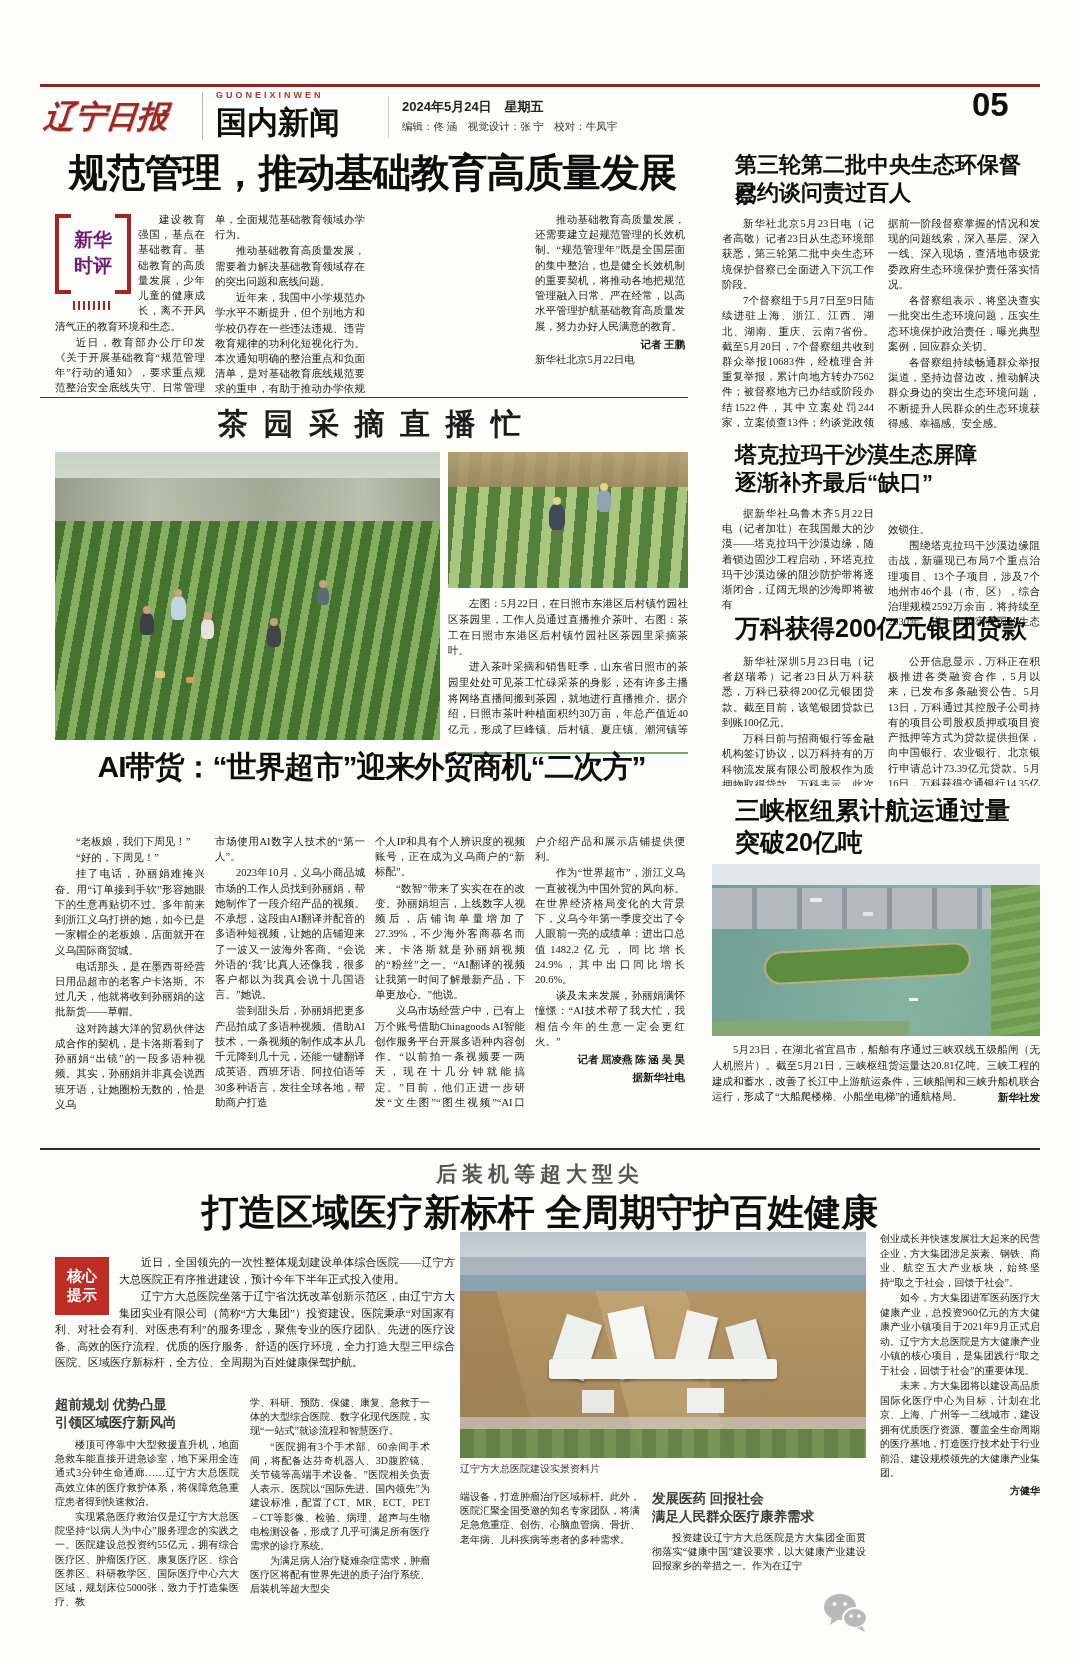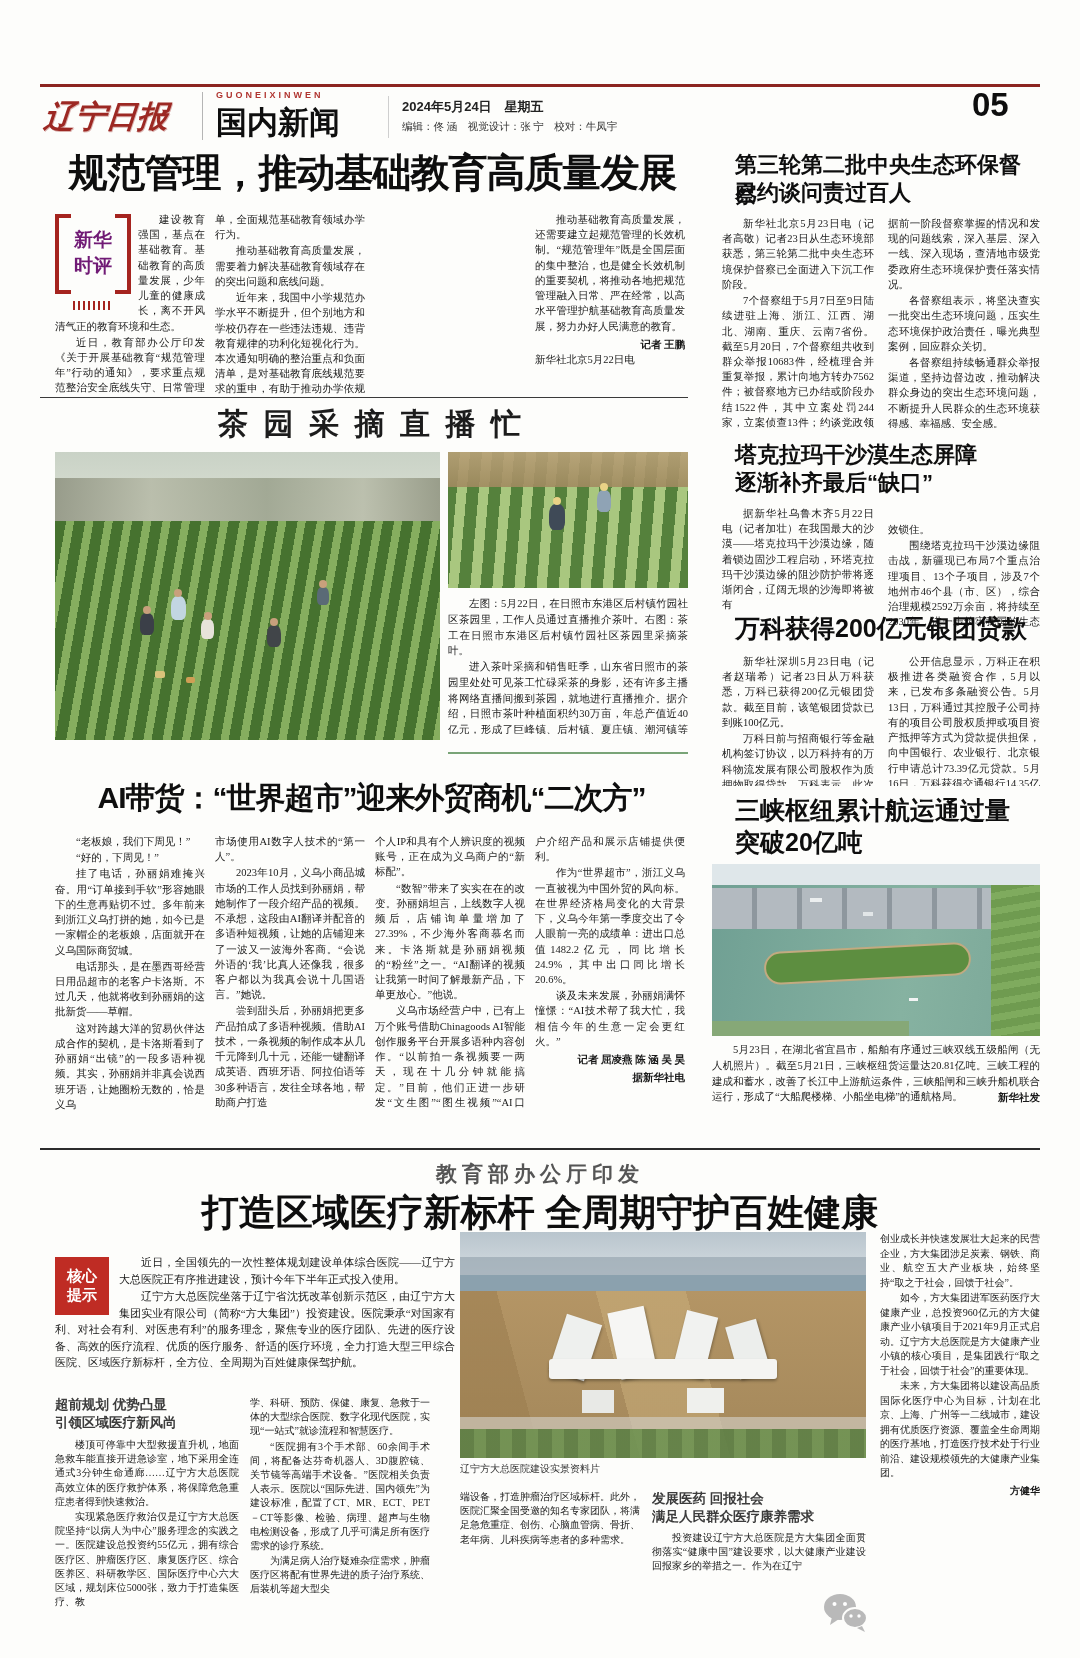--- a/index.html
+++ b/index.html
@@ -119,21 +119,21 @@
   <div class="abs capt" style="left:448px;top:596px;width:240px;height:138px;">
     <div>
         <p>左图：5月22日，在日照市东港区后村镇竹园社区茶园里，工作人员通过直播推介茶叶。右图：茶工在日照市东港区后村镇竹园社区茶园里采摘茶叶。</p>
         <p>进入茶叶采摘和销售旺季，山东省日照市的茶园里处处可见茶工忙碌采茶的身影，还有许多主播将网络直播间搬到茶园，就地进行直播推介。据介绍，日照市茶叶种植面积约30万亩，年总产值近40亿元，形成了巨峰镇、后村镇、夏庄镇、潮河镇等茶叶特色镇，带动当地30余万人就业。</p>
       </div>
 
   </div>
 
   <div class="abs" style="left:448px;top:752px;width:240px;height:2px;background:#79a477;"></div>
 
-  <div class="abs hl" style="left:55px;top:778px;width:633px;font-size:30px;letter-spacing:-1px;text-align:center;">AI带货：“世界超市”迎来外贸商机“二次方”</div>
+  <div class="abs hl" style="left:55px;top:747px;width:633px;font-size:30px;letter-spacing:-1px;text-align:center;">AI带货：“世界超市”迎来外贸商机“二次方”</div>
 
   <div class="abs col" style="left:55px;top:834px;width:150px;height:278px;">
     <div>
         <p>“老板娘，我们下周见！”</p>
         <p>“好的，下周见！”</p>
         <p>挂了电话，孙丽娟难掩兴奋。用“订单接到手软”形容她眼下的生意再贴切不过。多年前来到浙江义乌打拼的她，如今已是一家帽企的老板娘，店面就开在义乌国际商贸城。</p>
         <p>电话那头，是在墨西哥经营日用品超市的老客户卡洛斯。不过几天，他就将收到孙丽娟的这批新货——草帽。</p>
         <p>这对跨越大洋的贸易伙伴达成合作的契机，是卡洛斯看到了孙丽娟“出镜”的一段多语种视频。其实，孙丽娟并非真会说西班牙语，让她圈粉无数的，恰是义乌</p>
       </div>
   </div>
@@ -228,21 +228,21 @@
   <div class="abs capt" style="left:712px;top:1042px;width:328px;height:74px;font-size:10.5px;">
     <div>
         <p>5月23日，在湖北省宜昌市，船舶有序通过三峡双线五级船闸（无人机照片）。截至5月21日，三峡枢纽货运量达20.81亿吨。三峡工程的建成和蓄水，改善了长江中上游航运条件，三峡船闸和三峡升船机联合运行，形成了“大船爬楼梯、小船坐电梯”的通航格局。</p>
       </div>
     <div class="by-r" style="margin-top:-15px;">新华社发</div>
   </div>
 
   <div class="abs" style="left:40px;top:1148px;width:1000px;height:2px;background:#2c2c2c;"></div>
 
   <div class="abs" style="left:40px;top:1160px;width:1000px;text-align:center;font-family:'Liberation Sans',sans-serif;
-              font-weight:700;font-size:21px;color:#555;letter-spacing:5px;">教育部办公厅印发</div>
+              font-weight:700;font-size:21px;color:#555;letter-spacing:5px;">后装机等超大型尖</div>
   <div class="abs hl" style="left:40px;top:1188px;width:1000px;text-align:center;font-size:37px;">打造区域医疗新标杆  全周期守护百姓健康</div>
 
   <div class="abs col" style="left:55px;top:1254px;width:400px;height:140px;font-size:11px;line-height:1.5;">
     <div class="core-box">
       <span>核心</span>
       <span>提示</span>
     </div>
     <div>
         <p>近日，全国领先的一次性整体规划建设单体综合医院——辽宁方大总医院正有序推进建设，预计今年下半年正式投入使用。</p>
         <p>辽宁方大总医院坐落于辽宁省沈抚改革创新示范区，由辽宁方大集团实业有限公司（简称“方大集团”）投资建设。医院秉承“对国家有利、对社会有利、对医患有利”的服务理念，聚焦专业的医疗团队、先进的医疗设备、高效的医疗流程、优质的医疗服务、舒适的医疗环境，全力打造大型三甲综合医院、区域医疗新标杆，全方位、全周期为百姓健康保驾护航。</p>

